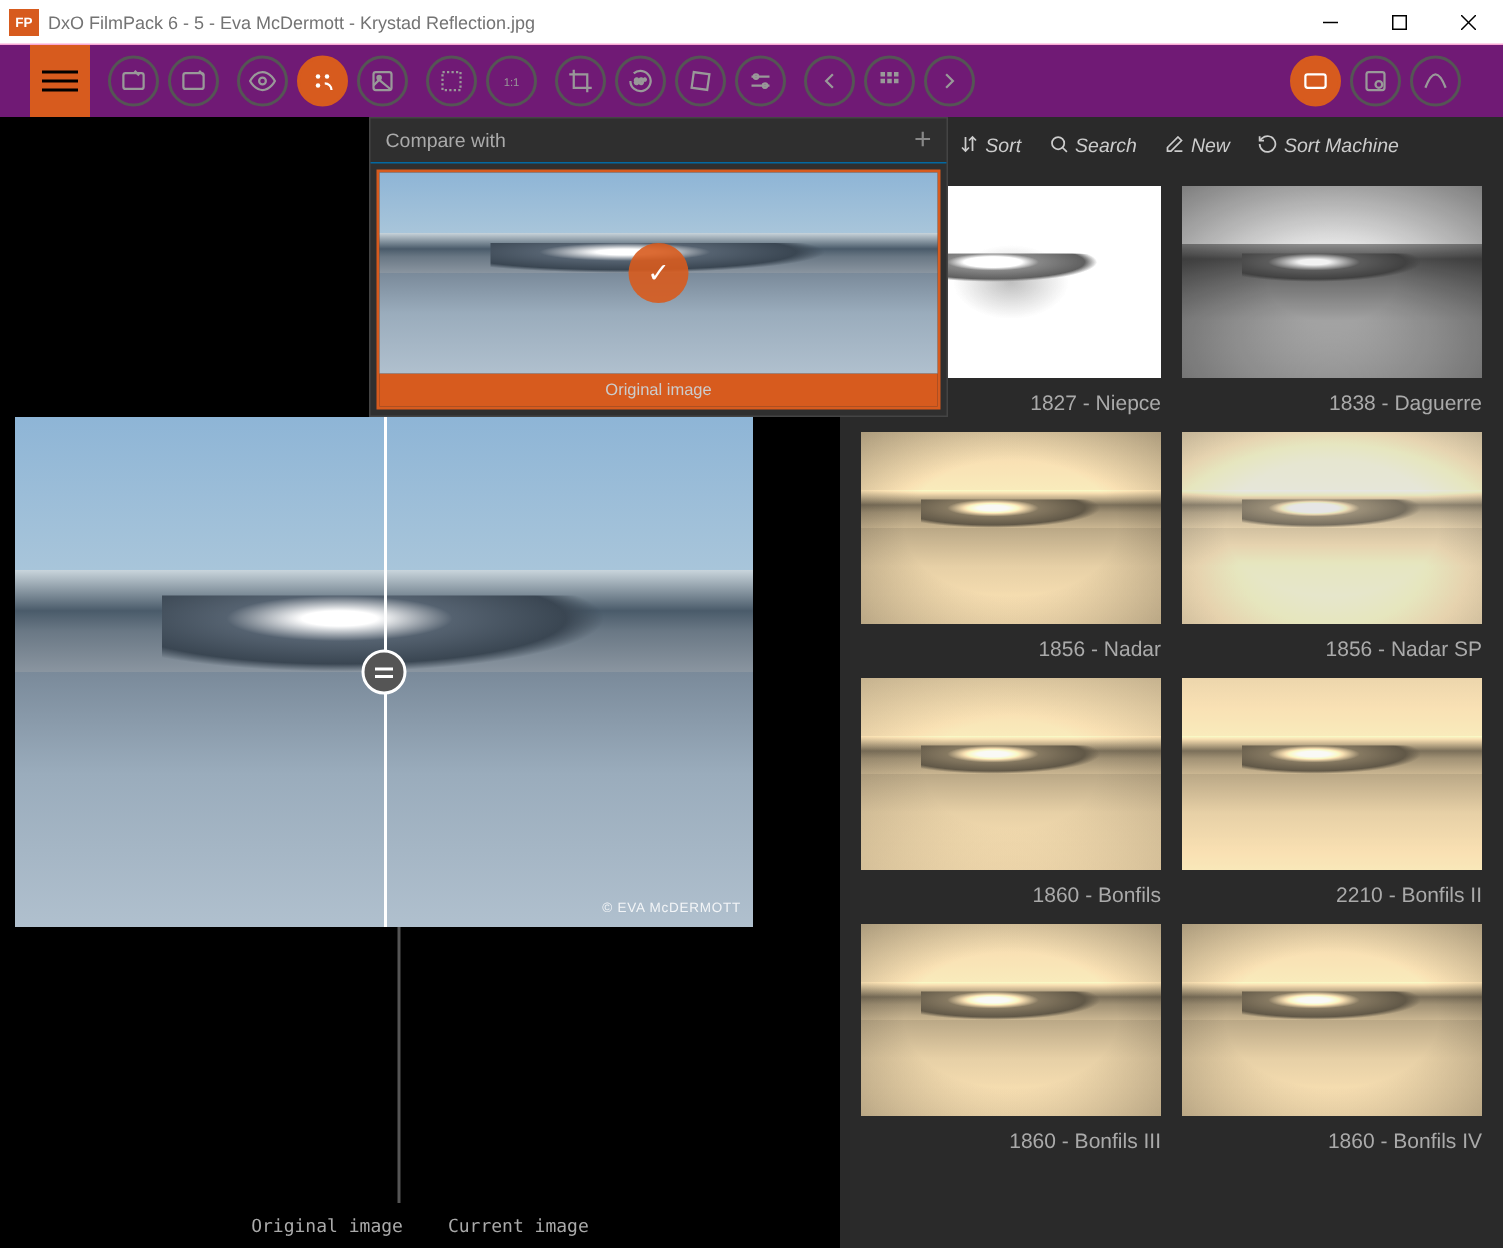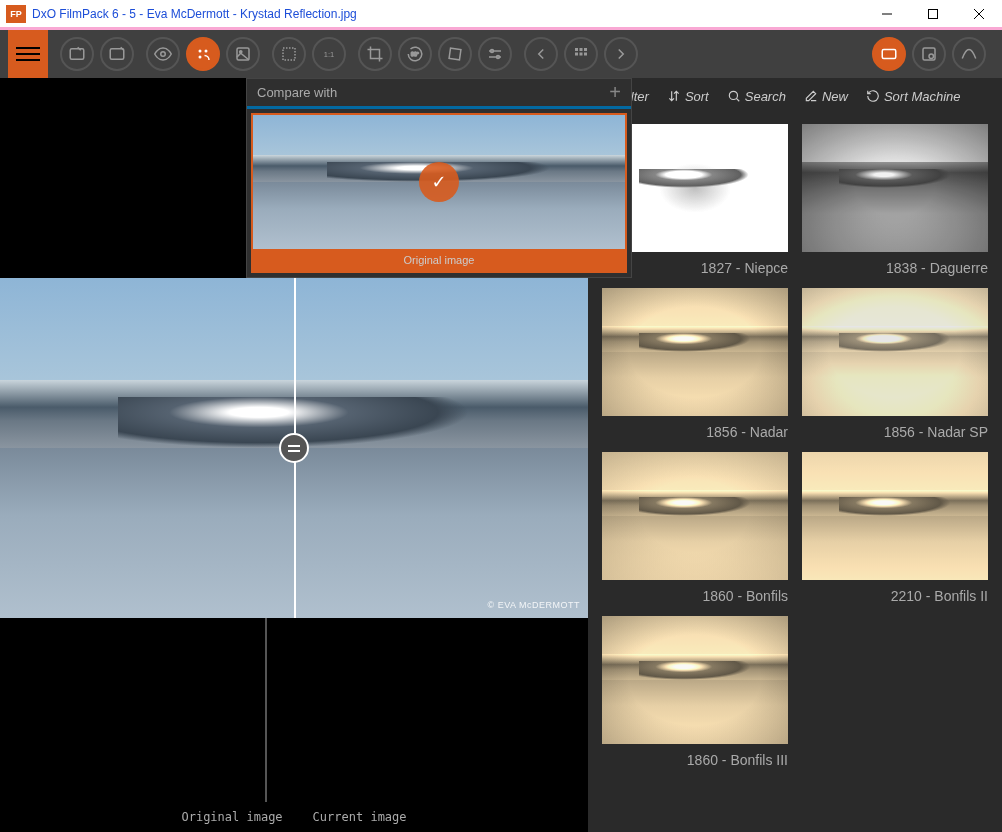--- a/index.html
+++ b/index.html
@@ -1,44 +1,44 @@
 <!DOCTYPE html>
 <html><head>
 <meta charset="utf-8">
 <style>
 * { margin: 0; padding: 0; box-sizing: border-box; }
 body { width: 1002px; height: 832px; background: #1a1a1a; font-family: "Segoe UI", Arial, sans-serif; font-size: 12px; color: #ccc; overflow: hidden; display: flex; flex-direction: column; }
-.titlebar { height: 30px; background: #fff; display: flex; align-items: center; border-bottom: 3px solid #f9a8d4; }
+.titlebar { height: 30px; background: #fff; display: flex; align-items: center; border-bottom: 1px solid #f9a8d4; }
 .fp-icon { width: 20px; height: 18px; background: #d75b1e; margin: 0 6px; display: flex; align-items: center; justify-content: center; color: #fff; font-size: 9px; font-weight: bold; }
-.title-text { color: #1d4ed8; font-size: 12px; flex: 1; }
+.title-text { color: #737373; font-size: 12px; flex: 1; }
 .win-controls { display: flex; height: 100%; }
 .win-btn { width: 46px; height: 100%; display: flex; align-items: center; justify-content: center; color: #000; }
 .win-btn svg { width: 10px; height: 10px; }
-.toolbar { height: 48px; background: #404040; display: flex; align-items: center; padding: 0 8px; gap: 4px; }
+.toolbar { height: 48px; background: #701a75; display: flex; align-items: center; padding: 0 20px; gap: 4px; }
 .menu-btn { width: 40px; height: 48px; background: #d75b1e; display: flex; flex-direction: column; align-items: center; justify-content: center; gap: 4px; }
 .menu-btn div { width: 24px; height: 2px; background: #000; }
 .tool-group { display: flex; gap: 6px; margin-left: 8px; }
 .tool-btn { width: 34px; height: 34px; border-radius: 50%; border: 2px solid #555; display: flex; align-items: center; justify-content: center; color: #999; background: transparent; }
 .tool-btn.active { background: #d75b1e; border-color: #d75b1e; color: #fff; }
 .tool-btn svg { width: 18px; height: 18px; }
 .spacer { flex: 1; }
 .main { flex: 1; display: flex; overflow: hidden; }
 .viewer { flex: 1; display: flex; flex-direction: column; background: #000; position: relative; }
 .compare-popup { position: absolute; top: 0; left: 246px; width: 386px; background: #2f2f2f; border: 1px solid #444; z-index: 10; }
-.compare-header { height: 30px; display: flex; align-items: center; padding: 0 10px; color: #aaa; font-size: 13px; border-bottom: 3px solid #0369a1; }
+.compare-header { height: 30px; display: flex; align-items: center; padding: 0 10px; color: #aaa; font-size: 13px; border-bottom: 1px solid #0369a1; }
 .compare-header .plus { margin-left: auto; font-size: 20px; color: #888; }
 .compare-body { display: flex; padding: 4px; gap: 4px; }
 .compare-item { flex: 1; border: 2px solid transparent; }
 .compare-item.selected { border-color: #d75b1e; }
 .compare-thumb { height: 134px; position: relative; }
 .compare-check { position: absolute; top: 50%; left: 50%; width: 40px; height: 40px; background: rgba(215,91,30,0.9); border-radius: 50%; transform: translate(-50%,-50%); display: flex; align-items: center; justify-content: center; color: #fff; font-size: 18px; }
 .compare-label { height: 22px; display: flex; align-items: center; justify-content: center; font-size: 11px; color: #ccc; }
 .compare-item.selected .compare-label { background: #d75b1e; }
 .image-area { flex: 1; display: flex; align-items: flex-start; justify-content: flex-start; padding-top: 200px; }
-.image-wrap { width: 588px; height: 340px; position: relative; }
+.image-wrap { width: 492px; height: 340px; position: relative; margin-left: 10px; }
 .divider-line { position: absolute; left: 50%; top: 0; bottom: 0; width: 2px; background: #fff; }
 .divider-handle { position: absolute; left: 50%; top: 50%; width: 30px; height: 30px; background: #555; border-radius: 50%; border: 2px solid #fff; transform: translate(-50%,-50%); display: flex; flex-direction: column; align-items: center; justify-content: center; gap: 3px; }
 .divider-handle div { width: 12px; height: 2px; background: #fff; }
 .watermark { position: absolute; right: 8px; bottom: 8px; font-size: 9px; color: rgba(255,255,255,0.85); letter-spacing: 0.5px; }
 .divider-line-below { position: absolute; left: 265px; top: 540px; bottom: 30px; width: 2px; background: #555; }
 .image-labels { height: 30px; display: flex; align-items: center; justify-content: center; gap: 20px; font-family: monospace; font-size: 12px; color: #aaa; }
 .image-labels span:first-child { margin-right: 10px; }
 .sidebar { width: 442px; background: #2a2a2a; display: flex; flex-direction: column; }
 .counter { height: 40px; display: flex; align-items: center; justify-content: flex-end; padding-right: 16px; color: #888; font-size: 12px; }
 .panel-bar { height: 36px; display: flex; align-items: center; gap: 18px; padding: 0 14px; color: #ccc; font-size: 13px; font-style: italic; }
@@ -320,16 +320,22 @@
               <div class="land sepia" style="height:100%"></div>
             </div>
             <div class="preset-label">2210 - Bonfils II</div>
           </div>
           <div class="preset">
             <div class="preset-thumb">
               <div class="land sepia sepia-vign" style="height:100%"></div>
             </div>
             <div class="preset-label">1860 - Bonfils III</div>
           </div>
+          <div class="preset">
+            <div class="preset-thumb">
+              <div class="land sepia sepia-vign2" style="height:100%"></div>
+            </div>
+            <div class="preset-label">1860 - Bonfils IV</div>
+          </div>
         </div>
     </div>
   </div>
 </div>
 
 </body></html>

